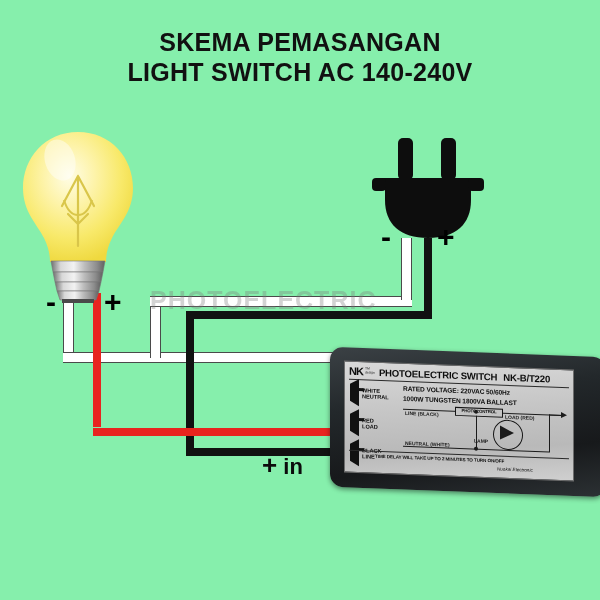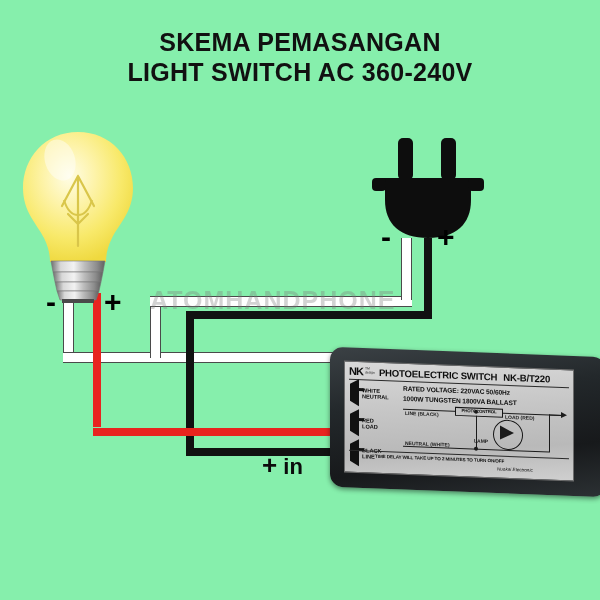--- a/index.html
+++ b/index.html
@@ -257,38 +257,38 @@
     user-select: none;
   }
 </style>
 </head>
 <body>
 
 <div id="stage">
 
   <div class="title-block">
     <div class="title-line">SKEMA PEMASANGAN</div>
-    <div class="title-line">LIGHT SWITCH AC 360-240V</div>
+    <div class="title-line">LIGHT SWITCH AC 140-240V</div>
   </div>
 
   <div class="wire wire-white-v" style="left:63px; top:295px; width:11px; height:68px;"></div>
   <div class="wire wire-white-h" style="left:63px; top:352px; width:282px; height:11px;"></div>
   <div class="wire wire-white-v" style="left:150px; top:296px; width:11px; height:62px;"></div>
   <div class="wire wire-white-h" style="left:150px; top:296px; width:262px; height:11px;"></div>
   <div class="wire wire-white-v" style="left:401px; top:238px; width:11px; height:62px;"></div>
 
   <div class="wire wire-black" style="left:424px; top:238px; width:8px; height:80px;"></div>
   <div class="wire wire-black" style="left:186px; top:311px; width:246px; height:8px;"></div>
   <div class="wire wire-black" style="left:186px; top:311px; width:8px; height:145px;"></div>
   <div class="wire wire-black" style="left:186px; top:448px; width:180px; height:8px;"></div>
 
   <div class="wire wire-red" style="left:93px; top:293px; width:8px; height:134px;"></div>
   <div class="wire wire-red" style="left:93px; top:428px; width:277px; height:8px;"></div>
 
-  <div class="watermark">ATOMHANDPHONE</div>
+  <div class="watermark">PHOTOELECTRIC</div>
 
   <div class="bulb">
     <svg width="120" height="175" viewBox="0 0 120 175" xmlns="http://www.w3.org/2000/svg">
       <defs>
         <radialGradient id="glassGrad" cx="42%" cy="34%" r="68%">
           <stop offset="0%" stop-color="#fffde6"></stop>
           <stop offset="35%" stop-color="#fdf3a8"></stop>
           <stop offset="70%" stop-color="#f8e96a"></stop>
           <stop offset="100%" stop-color="#efd93f"></stop>
         </radialGradient>

